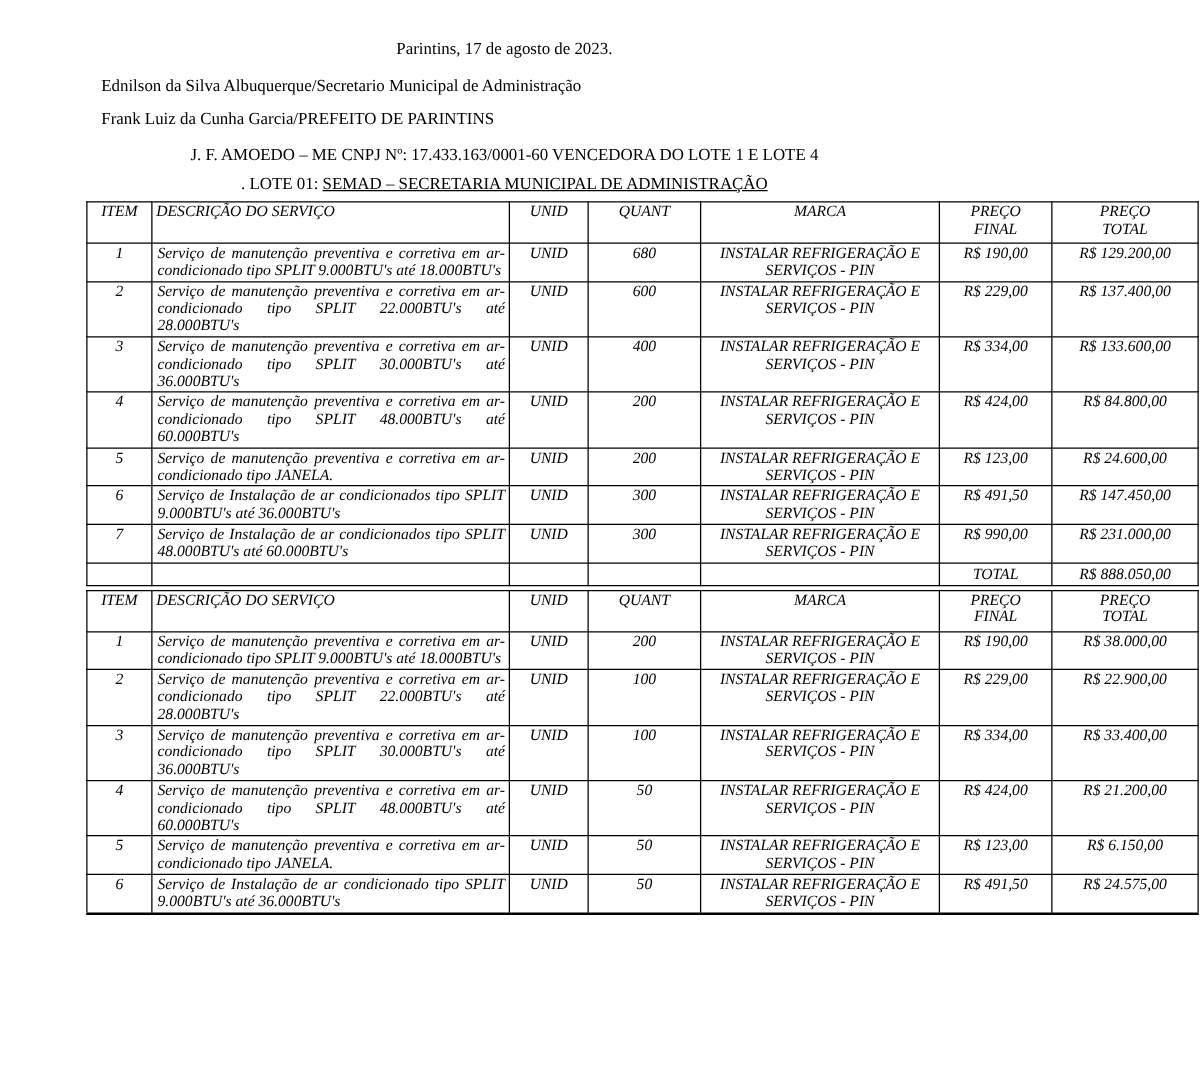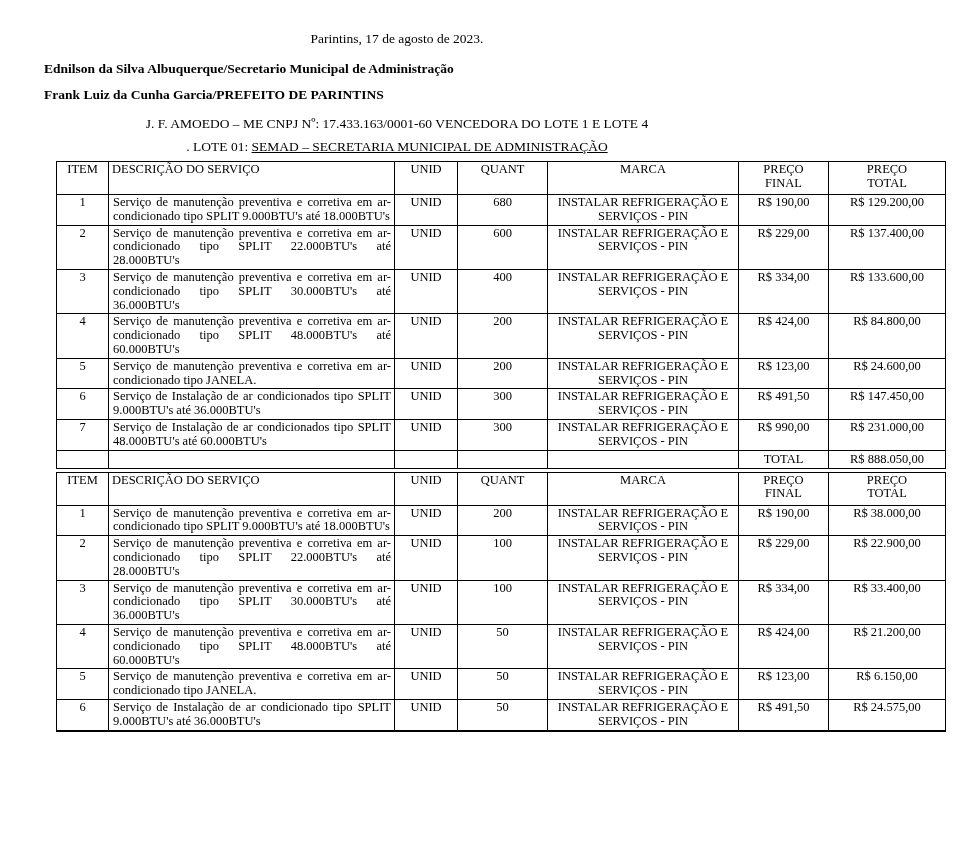--- a/index.html
+++ b/index.html
@@ -4,33 +4,34 @@
 <style>
   * { box-sizing: border-box; }
   html, body { margin: 0; padding: 0; }
   body {
     width: 963px; height: 853px;
     background: #ffffff; color: #000000;
     font-family: "Liberation Serif", "DejaVu Serif", serif;
     font-size: 13.5px;
     overflow: hidden;
   }
-  .page { width: 794px; height: 853px; position: relative; }
+  .page { width: 794px; height: 853px; position: relative; padding-left: 13px; }
   .center { text-align: center; line-height: 23px; }
   .date-line { padding-top: 30px; line-height: 18px; }
-  .parties { margin: 8px 0 5px 44px; font-weight: bold; }
+  .parties { margin: 8px 0 5px 68px; }
   .parties p { margin: 0; line-height: 25.5px; }
   .u { text-decoration: underline; }
 
   table.doc-table {
     border-collapse: collapse;
     table-layout: fixed;
     width: 889px;
     margin: 3px 0 0 56px;
     font-size: 12.5px;
+    font-style: italic;
   }
   .doc-table th, .doc-table td {
     border: 1px solid #000000;
     vertical-align: top;
     padding: 1px 3px;
     line-height: 13.8px;
     overflow: hidden;
   }
   .doc-table thead th {
     font-weight: normal;

